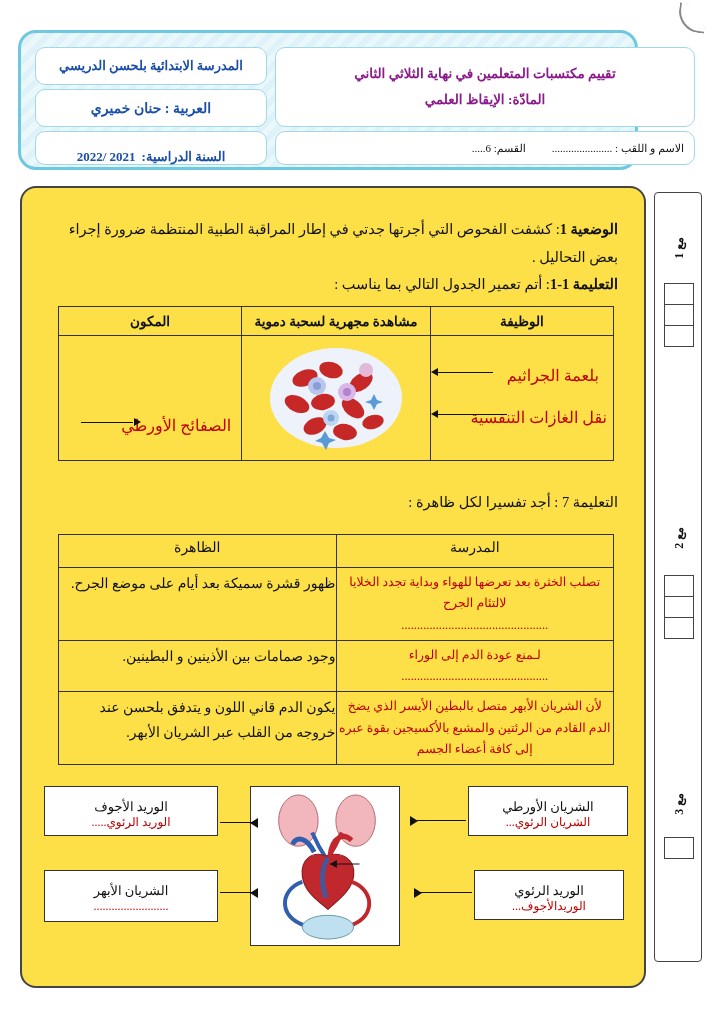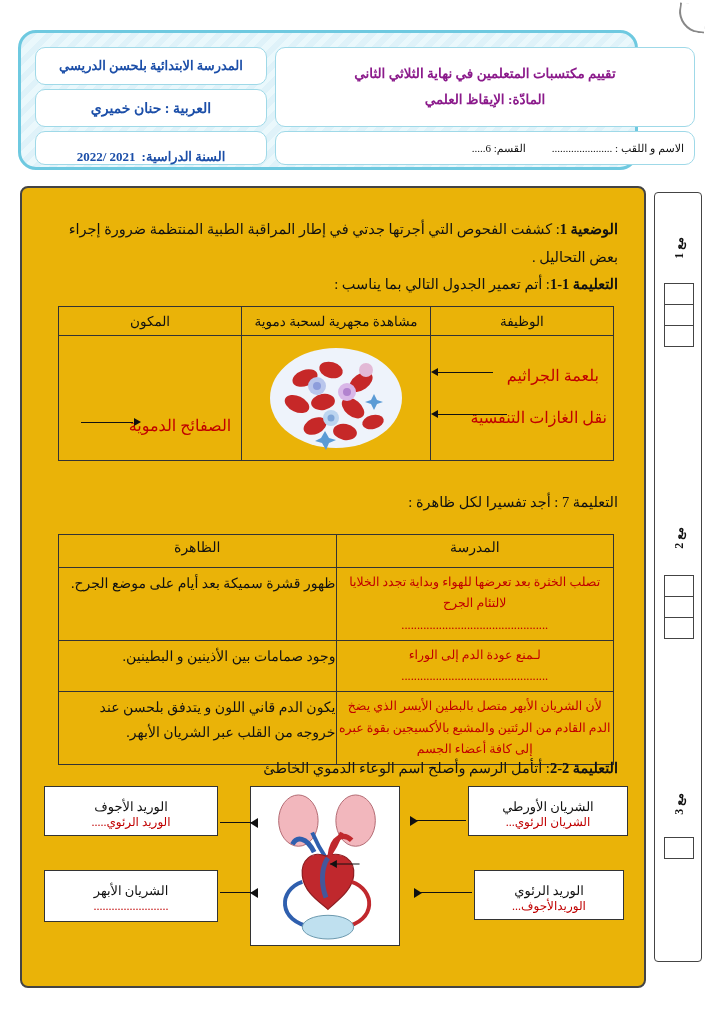--- a/index.html
+++ b/index.html
@@ -42,22 +42,22 @@
 
   .corner-curl{
     position:absolute;right:14px;top:4px;width:26px;height:26px;
     border:2px solid #888;border-radius:0 0 0 22px;border-top:none;border-right:none;
     transform:rotate(8deg);
   }
 
   
   .body-box{
     position:absolute;left:20px;top:186px;width:626px;height:802px;
-    border:2px solid #444;border-radius:8px;box-sizing:border-box;
-    background:#eab308;
+    border:2px solid #444;border-radius:16px;box-sizing:border-box;
+    background:#fde047;
   }
 
   
   .marks{
     position:absolute;left:654px;top:192px;width:48px;height:770px;
     border:1px solid #444;border-radius:4px;box-sizing:border-box;
   }
   .mark-group{position:absolute;left:0;width:48px;text-align:center;}
   .mark-label{
     font-size:12px;font-weight:bold;color:#111;
@@ -76,21 +76,21 @@
   .instr{
     position:absolute;right:26px;width:566px;font-size:14.5px;text-align:right;
   }
 
   
   table.t1{
     position:absolute;left:36px;top:118px;width:556px;
     border-collapse:collapse;table-layout:fixed;
   }
   table.t1 td,table.t1 th{border:1px solid #333;}
-  table.t1 th{font-size:13.5px;font-weight:normal;height:26px;}
+  table.t1 th{font-size:13.5px;font-weight:bold;height:26px;}
   .cell-img{height:122px;position:relative;}
   .blood-img{width:150px;height:112px;margin:0 auto;position:relative;}
 
   .ann{
     position:absolute;color:#c00000;font-size:16px;white-space:nowrap;
   }
   .arrow-line{position:absolute;background:#111;height:1px;}
   .arrow-head{position:absolute;width:0;height:0;border-top:4px solid transparent;border-bottom:4px solid transparent;}
 
   
@@ -227,21 +227,21 @@
                 <circle cx="105" cy="28" r="7" fill="#e2b9d6"></circle>
               </g>
               <g fill="#5b9bd5">
                 <path d="M60 96 l4 -7 l4 7 l7 2 l-7 3 l-3 7 l-4 -7 l-7 -2 z"></path>
                 <path d="M110 58 l3 -6 l3 6 l6 2 l-6 2 l-3 6 l-3 -6 l-6 -2 z"></path>
               </g>
             </svg>
           </div>
         </td>
         <td class="cell-img">
-          <span class="ann" style="top:80px;right:10px;color:#c00000;">الصفائح الدموية</span>
+          <span class="ann" style="top:80px;right:10px;color:#c00000;">الصفائح الأورطي</span>
           <div class="arrow-line" style="top:86px;right:108px;width:52px;"></div>
           <div class="arrow-head" style="top:82px;right:100px;border-left:7px solid #111;"></div>
         </td>
       </tr>
     </tbody>
       </table>
 
     <div class="instr" style="top:306px;">
       <span>التعليمة 7 : أجد تفسيرا لكل ظاهرة :</span>
     </div>
@@ -274,23 +274,20 @@
         <td>
           <div class="expl">لأن الشريان الأبهر متصل بالبطين الأيسر الذي يضخ الدم القادم من الرئتين والمشبع بالأكسيجين بقوة عبره إلى كافة أعضاء الجسم</div>
         </td>
         <td>
           <div class="phen">يكون الدم قاني اللون و يتدفق بلحسن عند خروجه من القلب عبر الشريان الأبهر.</div>
         </td>
       </tr>
     </tbody>
       </table>
 
-    <div class="instr" style="top:572px;">
-      <span class="b">التعليمة 2-2</span><span>: أتأمل الرسم وأصلح اسم الوعاء الدموي الخاطئ</span>
-    </div>
 
     <div class="diagram-wrap">
 
       <div class="heart-box">
         <svg viewBox="0 0 148 158" width="146" height="156" aria-hidden="true">
 
           <ellipse cx="46" cy="34" rx="20" ry="26" fill="#f2b7bd" stroke="#b26a72" stroke-width="1"></ellipse>
           <ellipse cx="104" cy="34" rx="20" ry="26" fill="#f2b7bd" stroke="#b26a72" stroke-width="1"></ellipse>
 
           <path d="M60 46 C66 60 70 66 74 72" stroke="#2f5fae" stroke-width="4" fill="none"></path>

